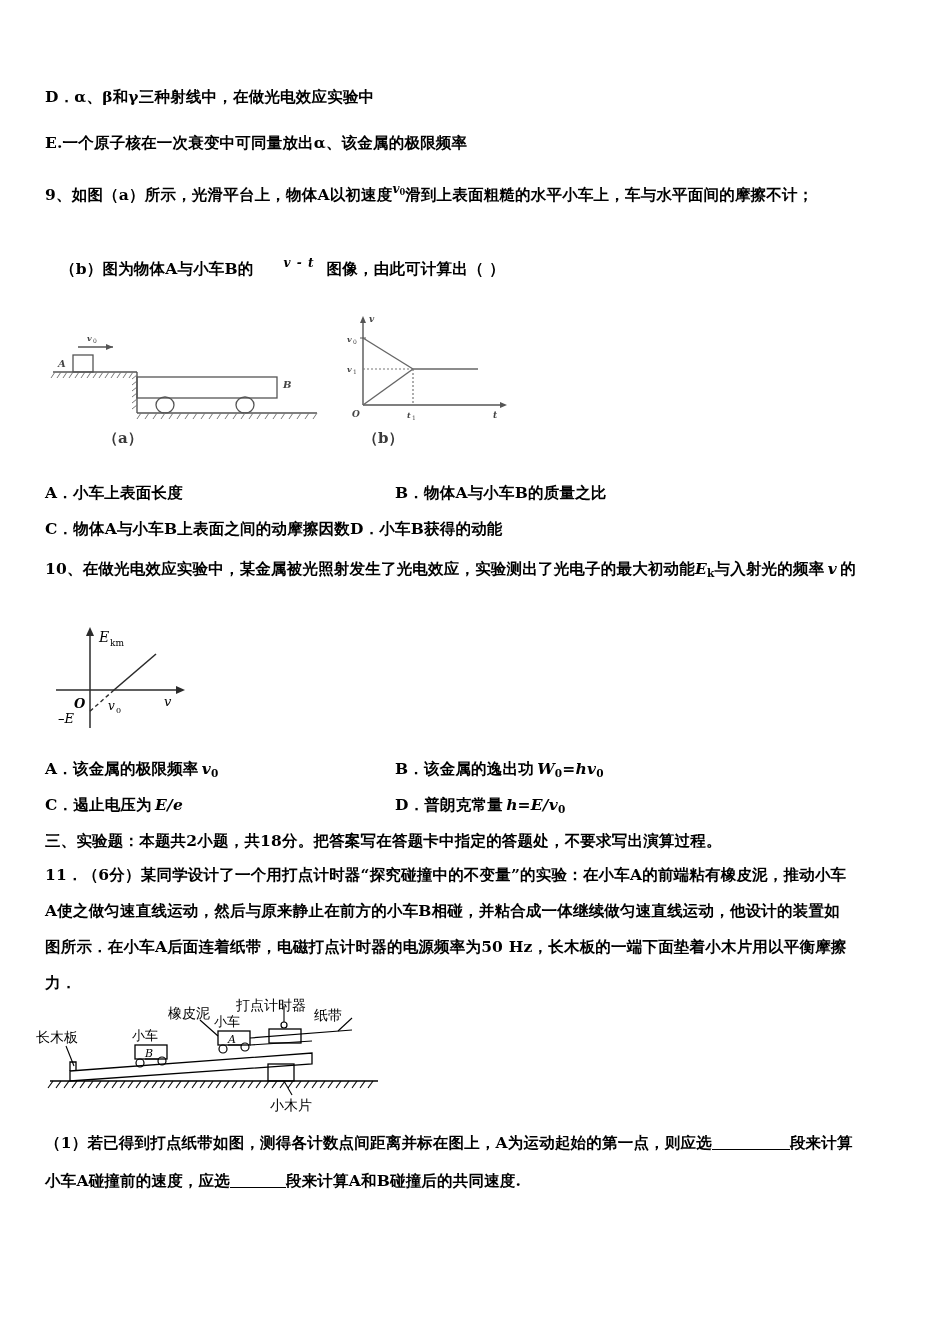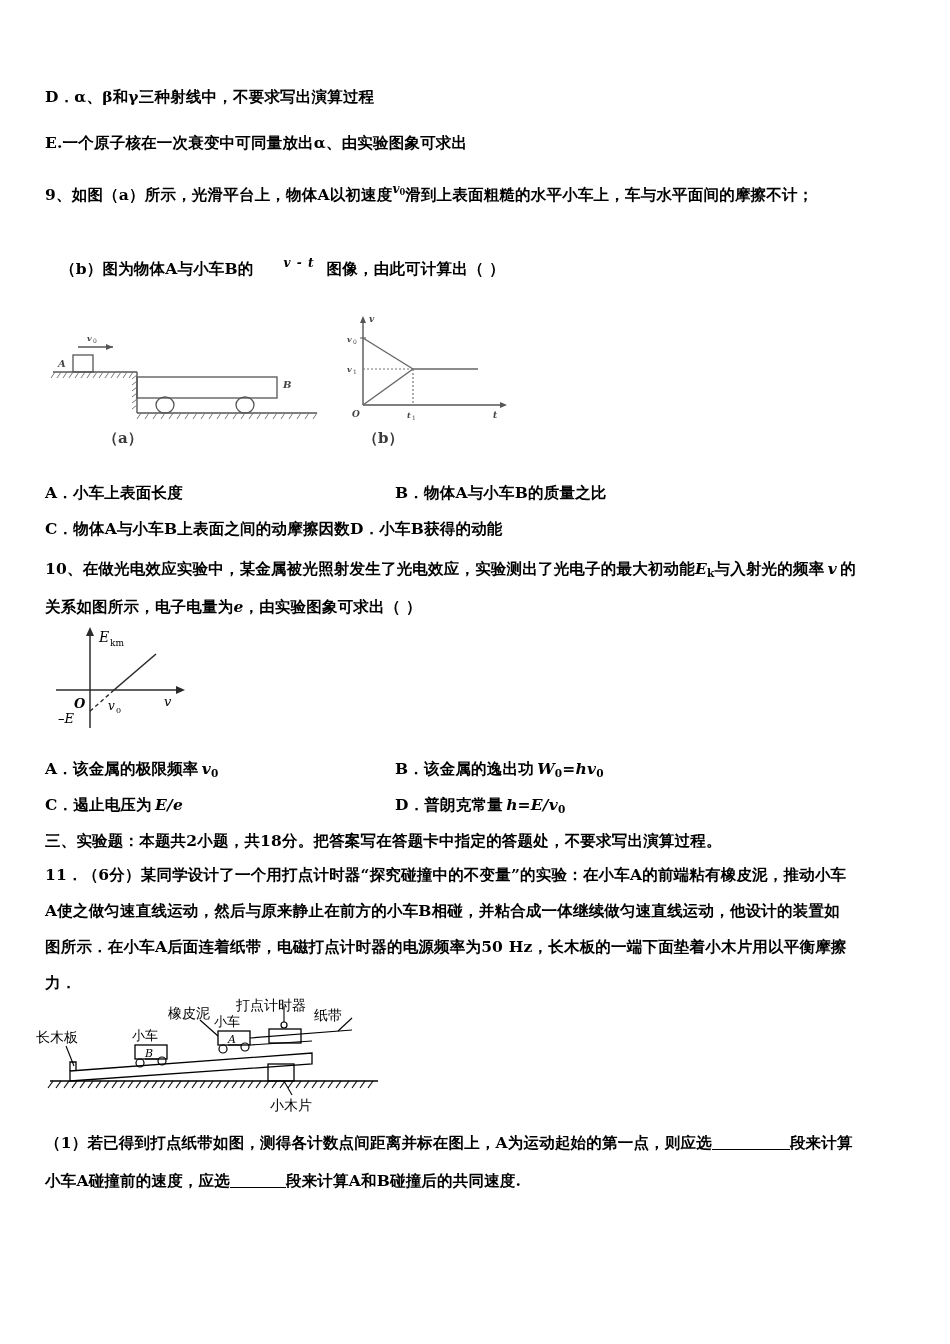--- a/index.html
+++ b/index.html
@@ -50,25 +50,25 @@
     color: #3a3a3a;
   }
   svg { display: block; }
 </style>
 </head>
 <body>
 
 <div class="page">
 
   <div class="line" style="left:45px; top:88px;">
-    <span>D．α、β和γ三种射线中，不要求写出演算过程</span>
+    <span>D．α、β和γ三种射线中，在做光电效应实验中</span>
   </div>
 
   <div class="line" style="left:45px; top:134px;">
-    <span>E.一个原子核在一次衰变中可同量放出α、由实验图象可求出</span>
+    <span>E.一个原子核在一次衰变中可同量放出α、该金属的极限频率</span>
   </div>
 
   <div class="line" style="left:45px; top:182px;">
     <span>9、如图（a）所示，光滑平台上，物体A以初速度</span><span class="supv">v<span class="subr" style="vertical-align:-0.2em;">0</span></span><span>滑到上表面粗糙的水平小车上，车与水平面间的摩擦不计；</span>
   </div>
 
   <div class="line" style="left:60px; top:256px;">
     <span>（b）图为物体A与小车B的</span><span class="supv" style="letter-spacing:1px;margin-left:30px;">v - t</span><span style="display:inline-block;width:12px;"></span><span>图像，由此可计算出（ ）</span>
   </div>
 
@@ -191,23 +191,20 @@
   </div>
   <div class="line" style="left:395px; top:484px;">
     <span>B．</span><span>物体A与小车B的质量之比</span>
   </div>
   <div class="line" style="left:45px; top:520px;">
     <span>C．</span><span>物体A与小车B上表面之间的动摩擦因数</span><span>D．</span><span>小车B获得的动能</span>
   </div>
 
   <div class="line" style="left:45px; top:560px;">
     <span>10、在做光电效应实验中，某金属被光照射发生了光电效应，实验测出了光电子的最大初动能</span><span class="it">E<span class="subr">k</span></span><span>与入射光的频率</span><span class="it"> v </span><span>的</span>
-  </div>
-  <div class="line" style="left:45px; top:598px;">
-    <span>关系如图所示，电子电量为</span><span class="it">e</span><span>，由实验图象可求出（ ）</span>
   </div>
 
   <div class="fig" style="left:52px; top:618px;">
     <svg width="145" height="115" viewBox="0 0 145 115">
 
       <line x1="38" y1="110" x2="38" y2="16" stroke="#2b2b2b" stroke-width="1.5"></line>
       <polygon points="38,9 34,18 42,18" fill="#2b2b2b"></polygon>
 
       <line x1="4" y1="72" x2="126" y2="72" stroke="#2b2b2b" stroke-width="1.5"></line>
       <polygon points="133,72 124,68 124,76" fill="#2b2b2b"></polygon>

